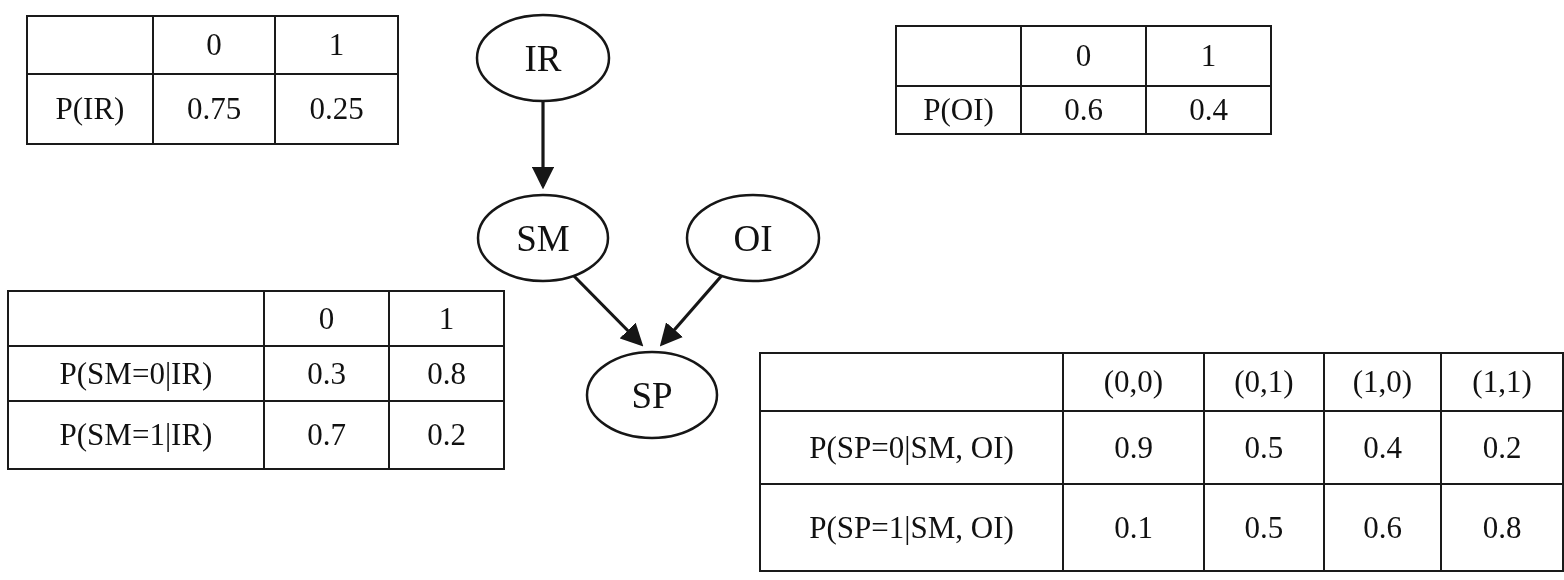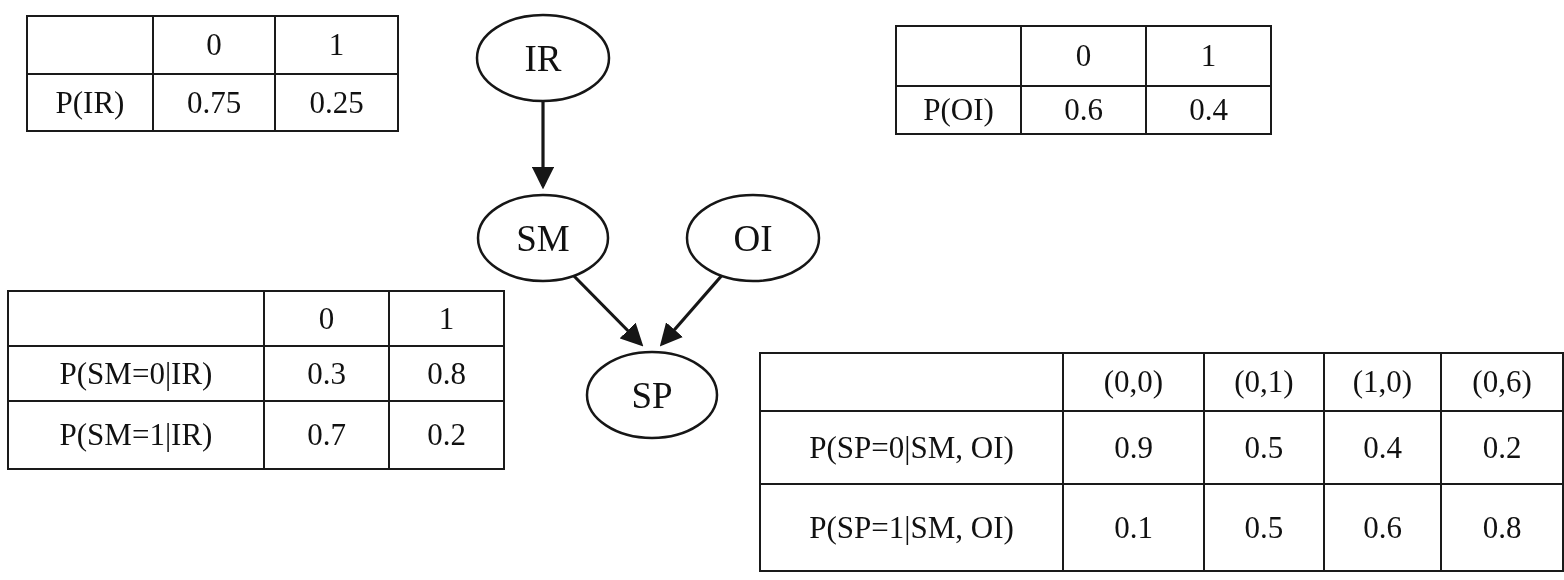--- a/index.html
+++ b/index.html
@@ -49,21 +49,21 @@
   table.cpt td {
     border: 2px solid #1a1a1a;
     text-align: center;
     vertical-align: middle;
     padding: 0;
     overflow: hidden;
     white-space: nowrap;
   }
   #table-p-ir  { left: 26px;  top: 15px; }
   #table-p-ir  col.c0 { width: 126px; } #table-p-ir col.c1 { width: 122px; } #table-p-ir col.c2 { width: 123px; }
-  #table-p-ir  tr.r0 { height: 58px; } #table-p-ir tr.r1 { height: 57px; }
+  #table-p-ir  tr.r0 { height: 58px; } #table-p-ir tr.r1 { height: 70px; }
 
   #table-p-oi  { left: 895px; top: 25px; }
   #table-p-oi  col.c0 { width: 125px; } #table-p-oi col.c1 { width: 125px; } #table-p-oi col.c2 { width: 125px; }
   #table-p-oi  tr.r0 { height: 60px; } #table-p-oi tr.r1 { height: 48px; }
 
   #table-p-sm  { left: 7px;   top: 290px; }
   #table-p-sm  col.c0 { width: 256px; } #table-p-sm col.c1 { width: 125px; } #table-p-sm col.c2 { width: 115px; }
   #table-p-sm  tr.r0 { height: 55px; } #table-p-sm tr.r1 { height: 55px; } #table-p-sm tr.r2 { height: 68px; }
 
   #table-p-sp  { left: 759px; top: 352px; }
@@ -180,21 +180,21 @@
         <col class="c2">
         <col class="c3">
         <col class="c4">
       </colgroup>
     <tbody>
       <tr class="r0">
         <td></td>
         <td>(0,0)</td>
         <td>(0,1)</td>
         <td>(1,0)</td>
-        <td>(0,6)</td>
+        <td>(1,1)</td>
       </tr>
       <tr class="r1">
         <td>P(SP=0|SM, OI)</td>
         <td>0.9</td>
         <td>0.5</td>
         <td>0.4</td>
         <td>0.2</td>
       </tr>
       <tr class="r2">
         <td>P(SP=1|SM, OI)</td>

